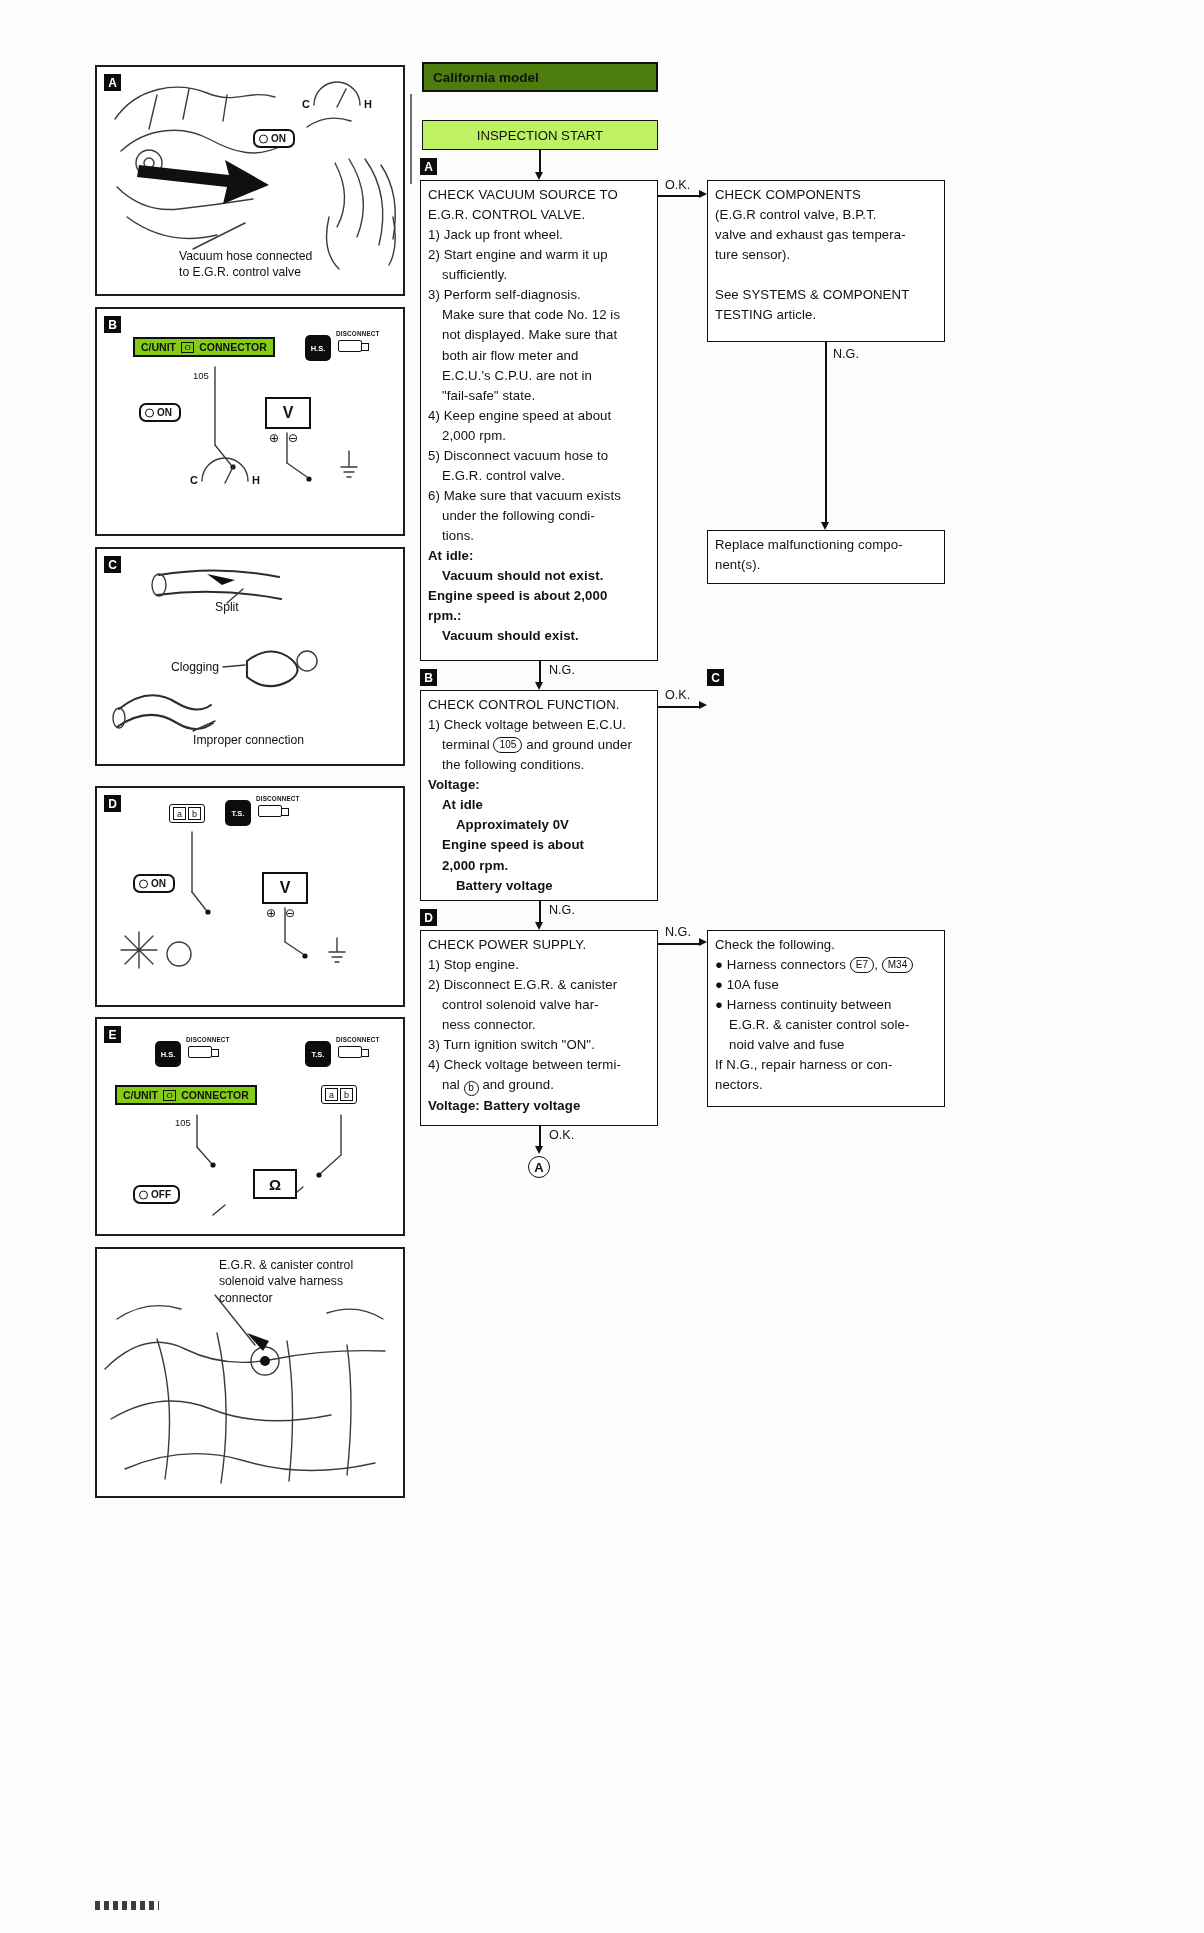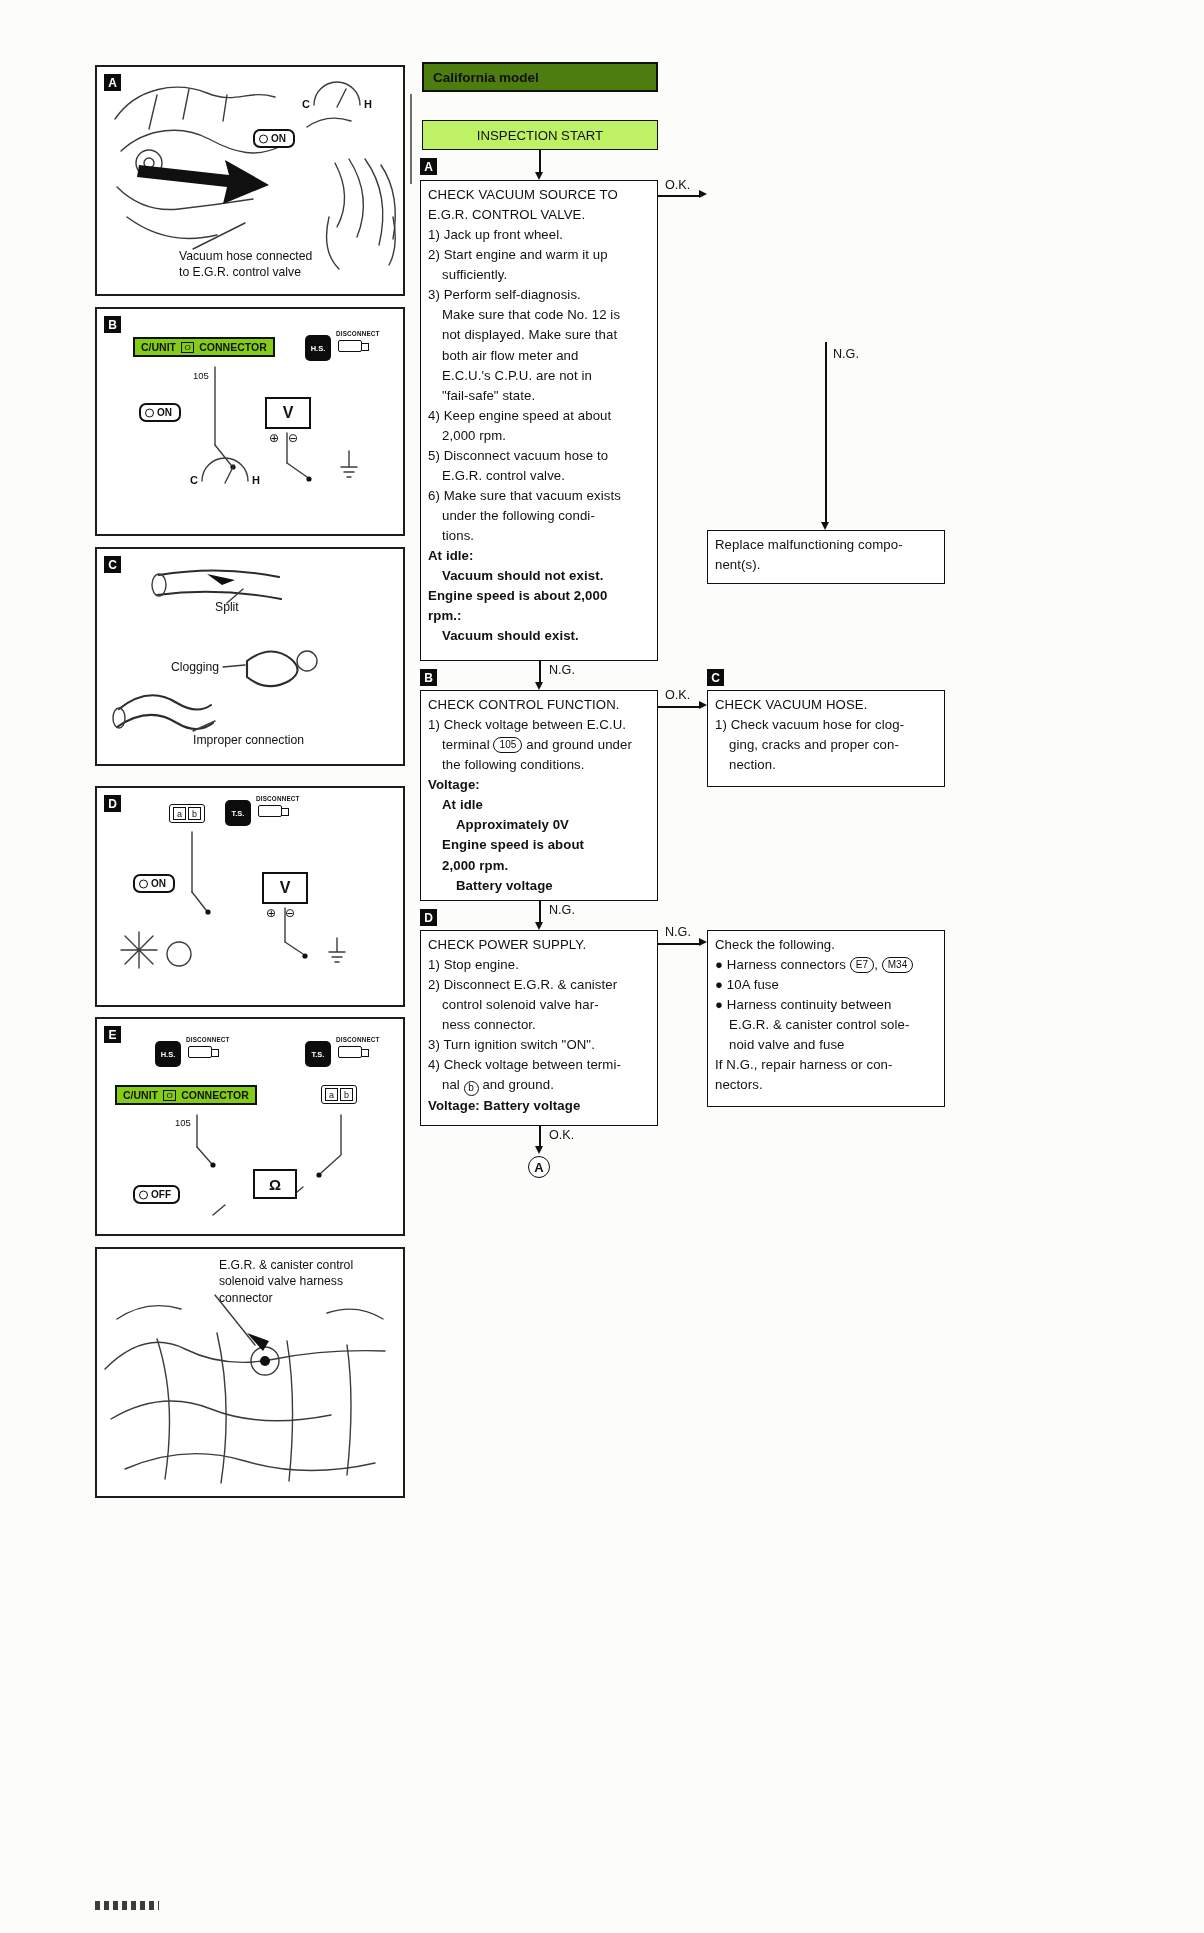--- a/index.html
+++ b/index.html
@@ -264,20 +264,29 @@
       <div class="ln ind1 bold">Vacuum should not exist.</div>
       <div class="ln bold">Engine speed is about 2,000</div>
       <div class="ln bold">rpm.:</div>
       <div class="ln ind1 bold">Vacuum should exist.</div>
     </div>
 
   <div class="clbl" style="left:663px;top:178px">O.K.</div>
   <div class="hline" style="left:658px;top:195px;width:42px"></div>
   <div class="ah-r" style="left:699px;top:190px"></div>
 
+  <div class="fbox" style="left:707px;top:180px;width:238px;height:162px">
+      <div class="ln">CHECK COMPONENTS</div>
+      <div class="ln">(E.G.R  control valve, B.P.T.</div>
+      <div class="ln">valve and exhaust gas tempera-</div>
+      <div class="ln">ture sensor).</div>
+      <div class="ln">&nbsp;</div>
+      <div class="ln">See SYSTEMS &amp; COMPONENT</div>
+      <div class="ln">TESTING article.</div>
+    </div>
 
   <div class="clbl" style="left:831px;top:347px">N.G.</div>
   <div class="vline" style="left:825px;top:342px;height:180px"></div>
   <div class="ah-d" style="left:821px;top:522px"></div>
 
   <div class="fbox" style="left:707px;top:530px;width:238px;height:54px">
       <div class="ln">Replace malfunctioning compo-</div>
       <div class="ln">nent(s).</div>
     </div>
 
@@ -304,26 +313,20 @@
         <div class="ln ind1 bold">2,000 rpm.</div>
         <div class="ln ind2 bold">Battery voltage</div>
       </div>
   </div>
 
   <div class="clbl" style="left:663px;top:688px">O.K.</div>
   <div class="hline" style="left:658px;top:706px;width:42px"></div>
   <div class="ah-r" style="left:699px;top:701px"></div>
 
   <div class="tag" style="left:707px;top:669px">C</div>
-  <div class="fbox" style="left:707px;top:690px;width:238px;height:97px">
-      <div class="ln">CHECK VACUUM HOSE.</div>
-      <div class="ln">1) Check vacuum hose for clog-</div>
-      <div class="ln ind1">ging, cracks and proper con-</div>
-      <div class="ln ind1">nection.</div>
-    </div>
 
   <div class="clbl" style="left:547px;top:903px">N.G.</div>
   <div class="vline" style="left:539px;top:901px;height:21px"></div>
   <div class="ah-d" style="left:535px;top:922px"></div>
 
   <div class="tag" style="left:420px;top:909px">D</div>
 
   <div class="fbox" style="left:420px;top:930px;width:238px;height:196px">
     <div>
         <div class="ln">CHECK POWER SUPPLY.</div>

